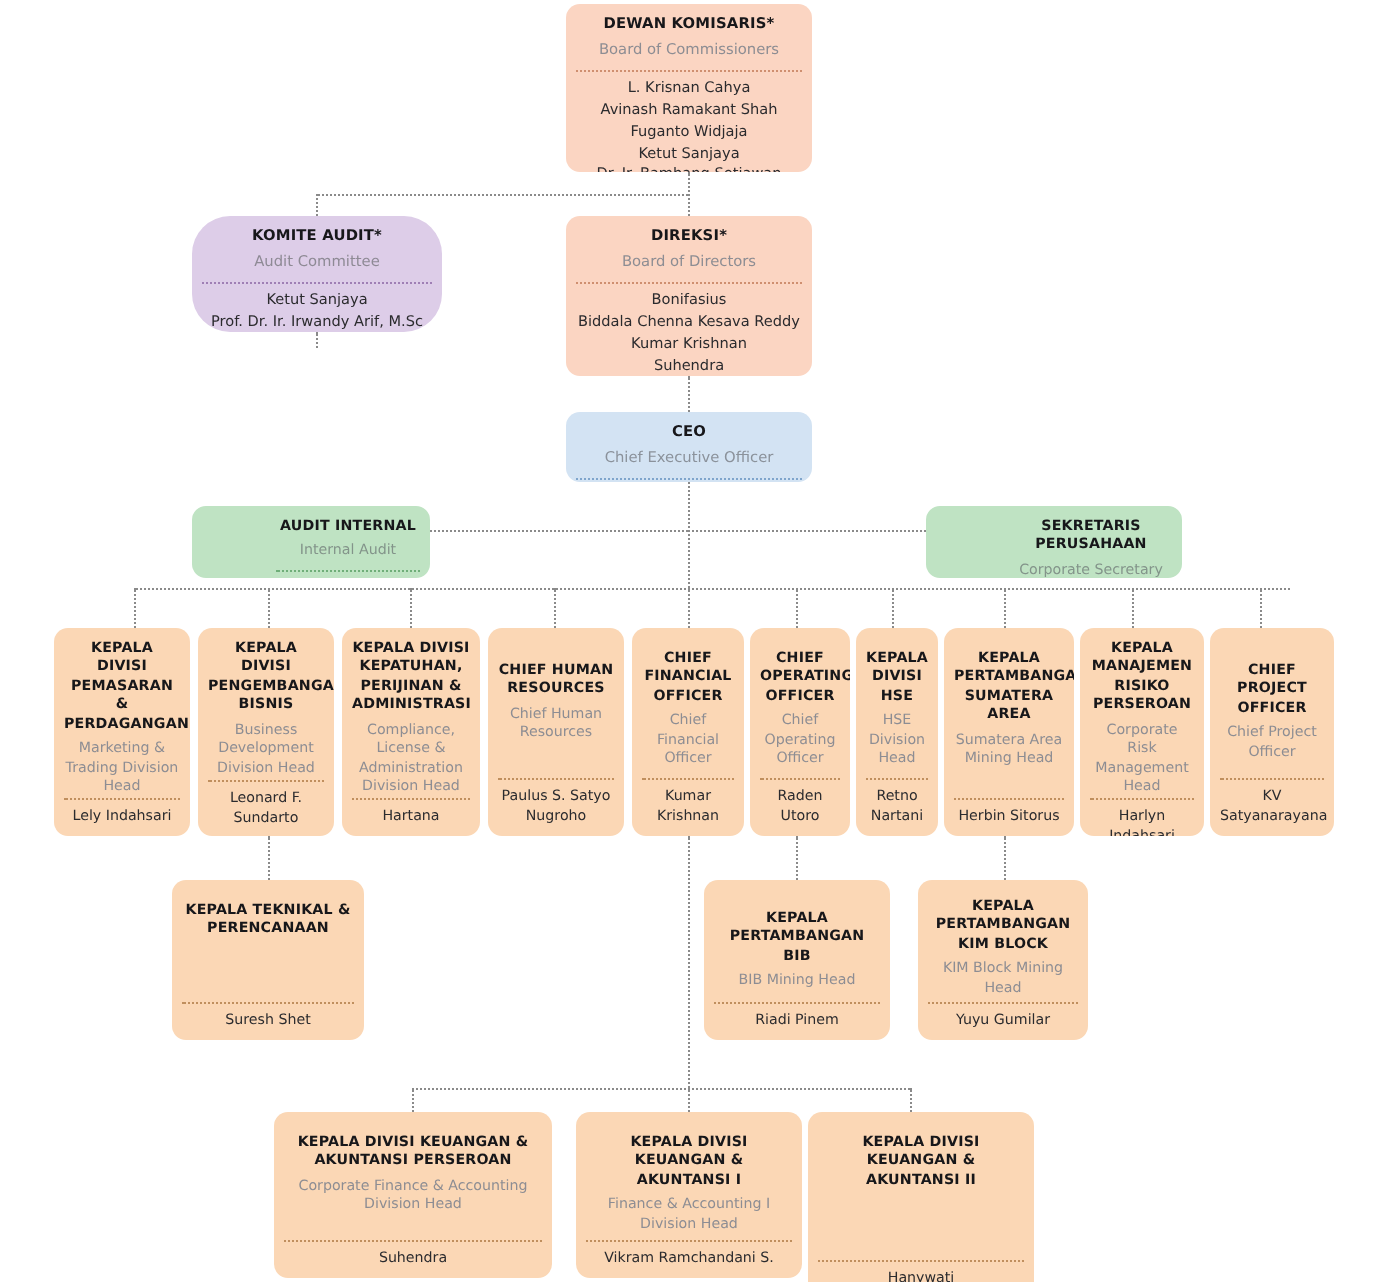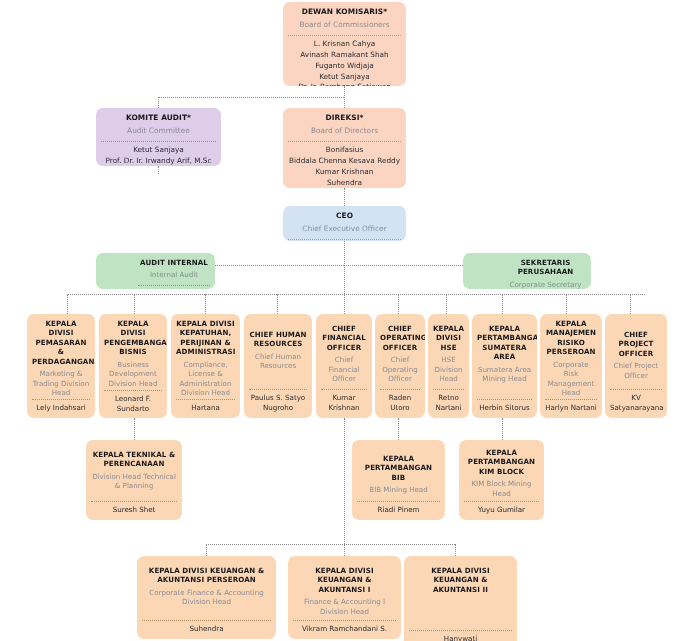--- a/index.html
+++ b/index.html
@@ -147,21 +147,21 @@
     <div class="names">
       <span>L. Krisnan Cahya</span>
       <span>Avinash Ramakant Shah</span>
       <span>Fuganto Widjaja</span>
       <span>Ketut Sanjaya</span>
       <span>Dr. Ir. Bambang Setiawan</span>
 
     </div>
   </div>
 
-  <div class="node lilac big" style="left:96px; top:108px; width:125px; height:58px;">
+  <div class="node lilac big" style="left:96px; top:108px; width:125px; height:58px;border-radius:19px;">
     <div class="ttl">KOMITE AUDIT*</div>
     <div class="sub">Audit Committee</div>
     <div class="divider"></div>
     <div class="names">
       <span>Ketut Sanjaya</span>
       <span>Prof. Dr. Ir. Irwandy Arif, M.Sc</span>
 
     </div>
   </div>
 
@@ -275,36 +275,35 @@
     <div class="names">
       <span>Herbin Sitorus</span>
     </div>
   </div>
 
   <div class="node peach" style="left:540px; top:314px; width:62px; height:104px;">
     <div class="ttl">KEPALA MANAJEMEN RISIKO PERSEROAN</div>
     <div class="sub">Corporate Risk Management Head</div>
     <div class="divider" style="margin-top:auto;"></div>
     <div class="names">
-      <span>Harlyn Nartani</span>
+      <span>Harlyn Indahsari</span>
     </div>
   </div>
 
   <div class="node peach" style="left:605px; top:314px; width:62px; height:104px;">
     <div class="ttl" style="padding-top:12px;">CHIEF PROJECT OFFICER</div>
     <div class="sub">Chief Project Officer</div>
     <div class="divider" style="margin-top:auto;"></div>
     <div class="names">
       <span>KV Satyanarayana</span>
     </div>
   </div>
 
   <div class="node peach" style="left:86px; top:440px; width:96px; height:80px;">
     <div class="ttl" style="padding-top:6px;">KEPALA TEKNIKAL &amp; PERENCANAAN</div>
-    <div class="sub">Division Head Technical &amp; Planning</div>
     <div class="divider" style="margin-top:auto;"></div>
     <div class="names">
       <span>Suresh Shet</span>
     </div>
   </div>
 
   <div class="node peach" style="left:352px; top:440px; width:93px; height:80px;">
     <div class="ttl" style="padding-top:10px;">KEPALA PERTAMBANGAN  BIB</div>
     <div class="sub">BIB Mining Head</div>
     <div class="divider" style="margin-top:auto;"></div>

